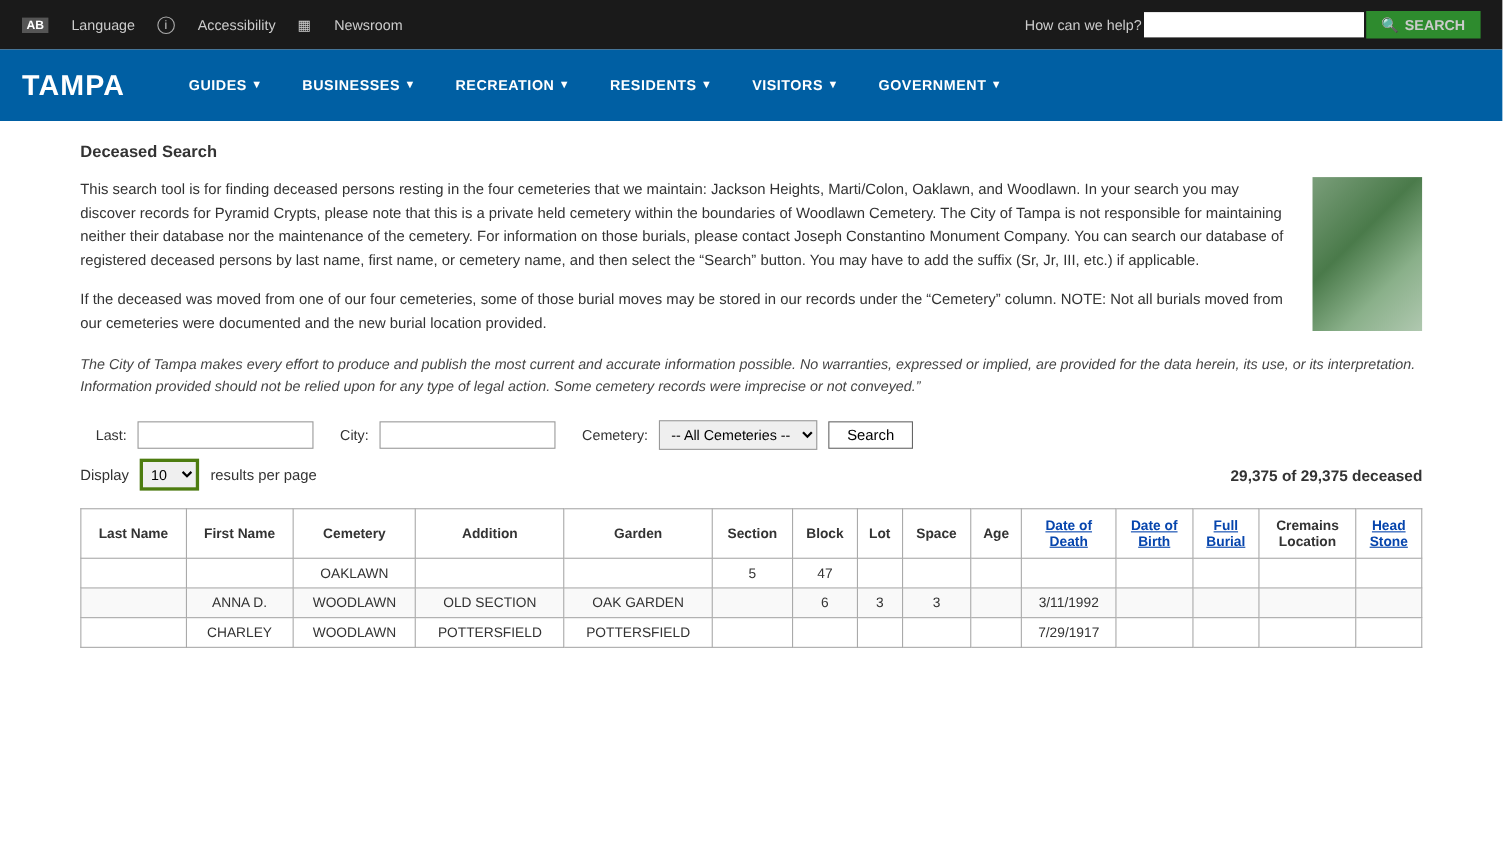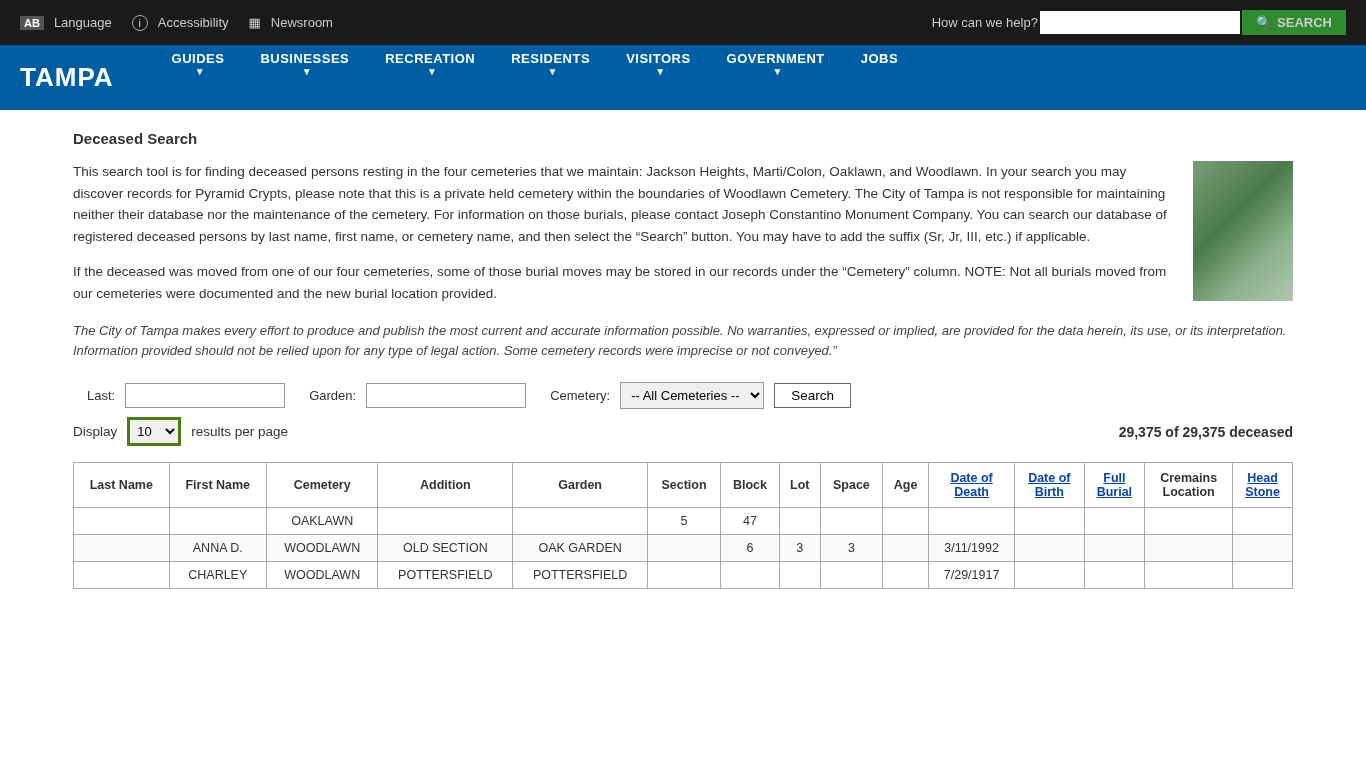--- a/index.html
+++ b/index.html
@@ -15,21 +15,21 @@
       padding: 0 20px;
       height: 45px;
     }
     .top-bar-left { display: flex; gap: 20px; align-items: center; }
     .top-bar-link {
       color: #ccc;
       text-decoration: none;
       font-size: 13px;
       display: flex;
       align-items: center;
-      gap: 10px;
+      gap: 21px;
       cursor: pointer;
     }
     .top-bar-right { display: flex; align-items: center; gap: 2px; }
     .top-bar-right span { color: #ccc; font-size: 13px; }
     .search-box-top {
       padding: 4px 8px;
       border: none;
       width: 200px;
       font-size: 13px;
     }
@@ -67,21 +67,20 @@
       font-size: 13px;
       font-weight: bold;
       padding: 0 18px;
       height: 53px;
       display: flex;
       align-items: center;
       cursor: pointer;
       text-transform: uppercase;
       letter-spacing: 0.5px;
       position: relative;
-      flex-direction: column;
     }
     .nav-item .caret { margin-left: 4px; font-size: 10px; }
 
     
     .main-content {
       max-width: 1280px;
       margin: 0 auto;
       padding: 20px 30px;
     }
 
@@ -245,23 +244,20 @@
       <span class="caret">▼</span>
     </div>
     <div class="nav-item">
       <span>VISITORS</span>
       <span class="caret">▼</span>
     </div>
     <div class="nav-item">
       <span>GOVERNMENT</span>
       <span class="caret">▼</span>
     </div>
-    <div class="nav-item">
-      <span>JOBS</span>
-    </div>
   </div>
 </nav>
 
 <div class="main-content">
 
   <div class="page-title">Deceased Search</div>
 
   <div class="description-block">
     <div class="description-text">
       <p style="margin-bottom:14px;">This search tool is for finding deceased persons resting in the four cemeteries that we maintain: Jackson Heights, Marti/Colon, Oaklawn, and Woodlawn. In your search you may discover records for Pyramid Crypts, please note that this is a private held cemetery within the boundaries of Woodlawn Cemetery. The City of Tampa is not responsible for maintaining neither their database nor the maintenance of the cemetery. For information on those burials, please contact Joseph Constantino Monument Company. You can search our database of registered deceased persons by last name, first name, or cemetery name, and then select the “Search” button. You may have to add the suffix (Sr, Jr, III, etc.) if applicable.</p>
@@ -270,21 +266,21 @@
     <div class="description-image">
       <div class="description-image-placeholder"></div>
     </div>
   </div>
 
   <p class="disclaimer">The City of Tampa makes every effort to produce and publish the most current and accurate information possible. No warranties, expressed or implied, are provided for the data herein, its use, or its interpretation. Information provided should not be relied upon for any type of legal action. Some cemetery records were imprecise or not conveyed.”</p>
 
   <div class="search-form">
     <label>Last:</label>
     <input type="text" style="width: 160px;">
-    <label>Garden:</label>
+    <label>City:</label>
     <input type="text" style="width: 160px;">
     <label>Cemetery:</label>
     <select>
       <option>-- All Cemeteries --</option>
       <option>Jackson Heights</option>
       <option>Marti/Colon</option>
       <option>Oaklawn</option>
       <option>Woodlawn</option>
     </select>
     <button class="search-btn">Search</button>

